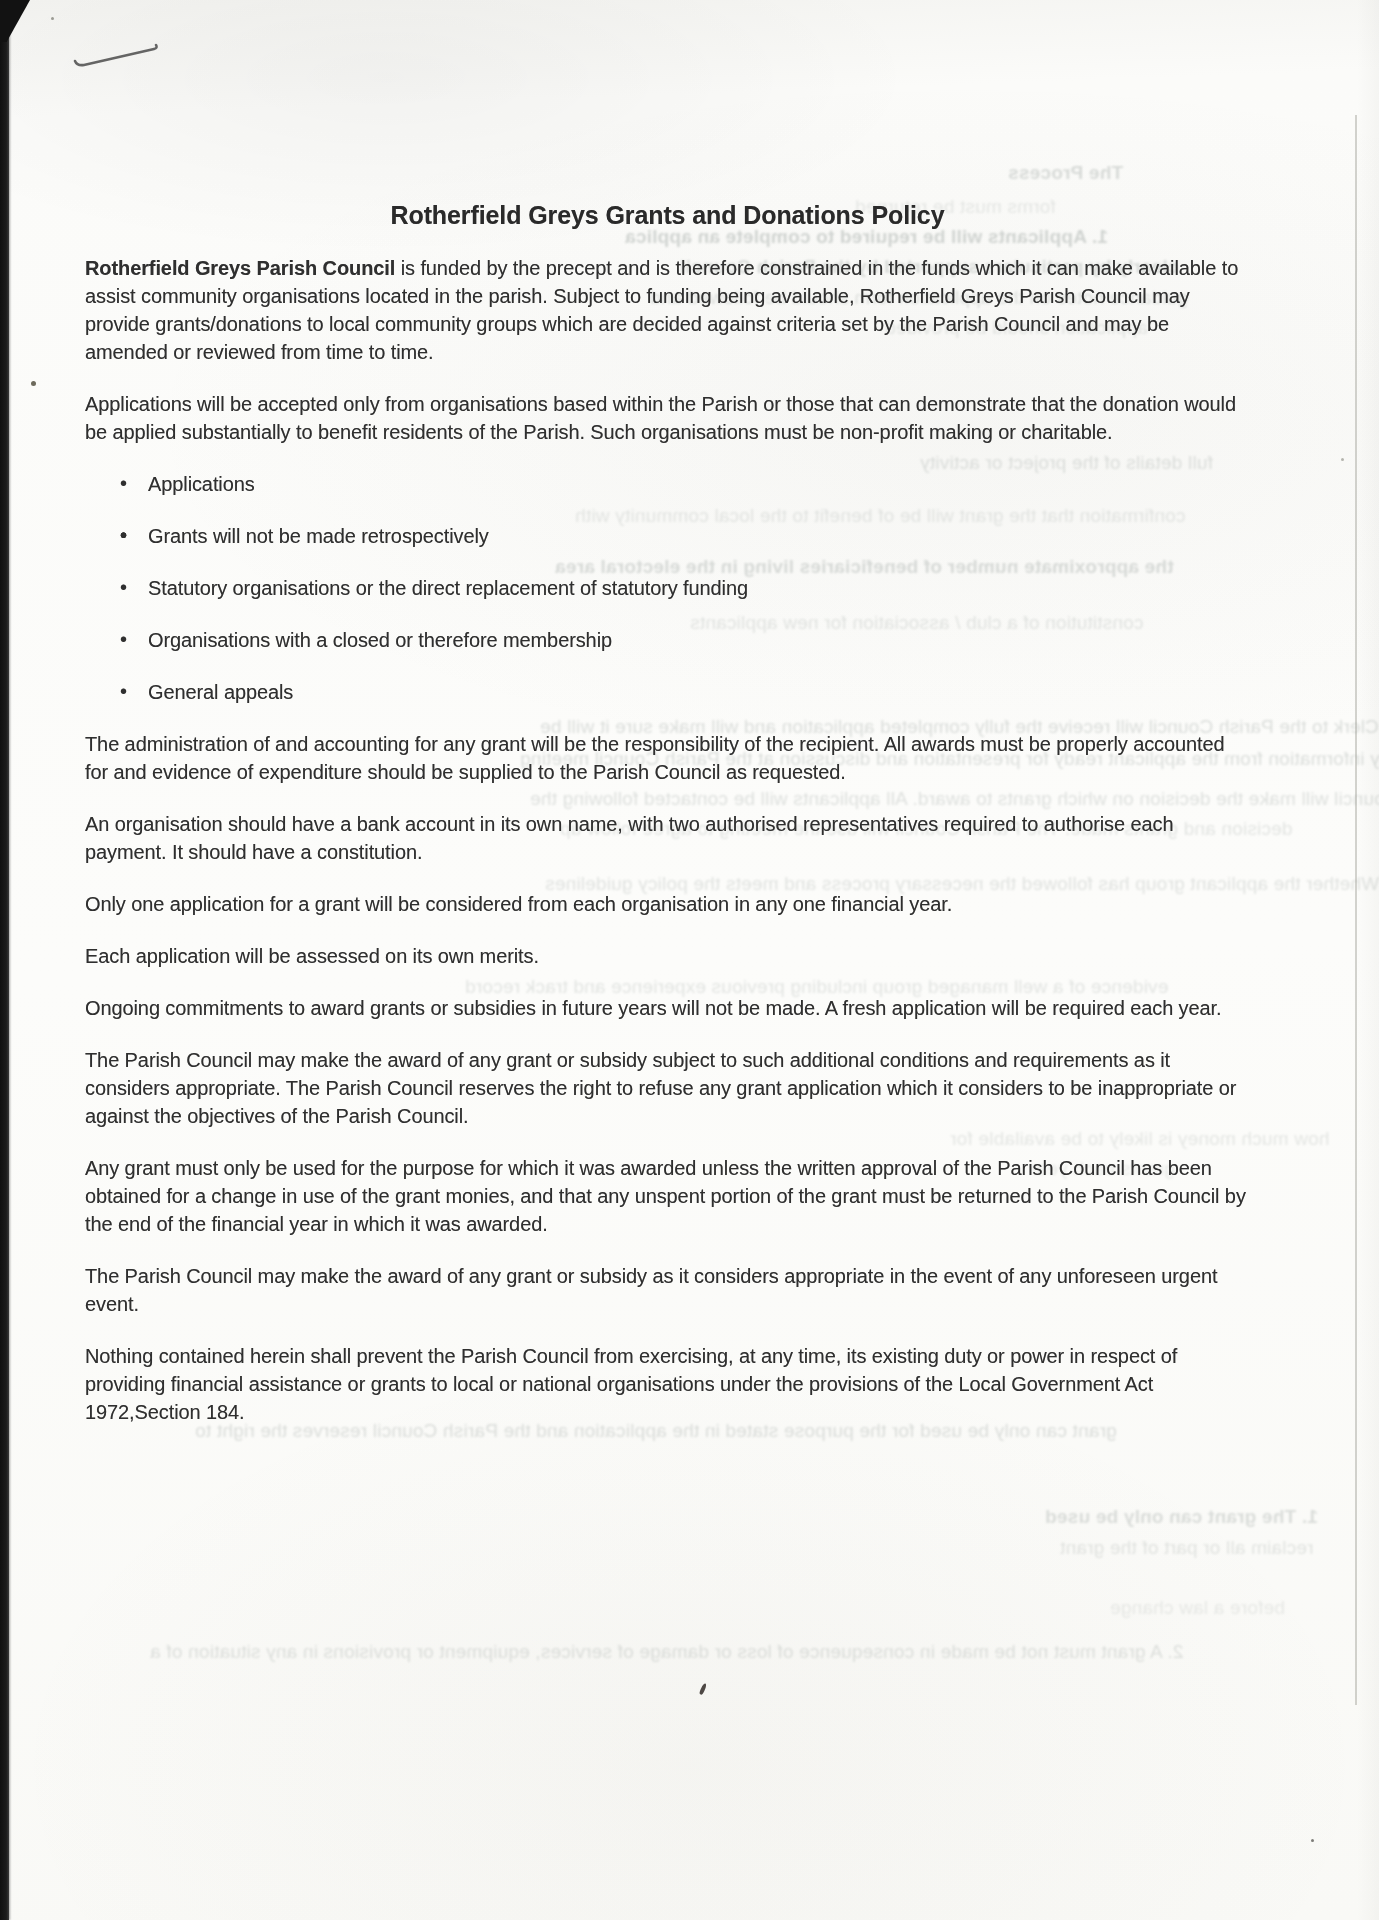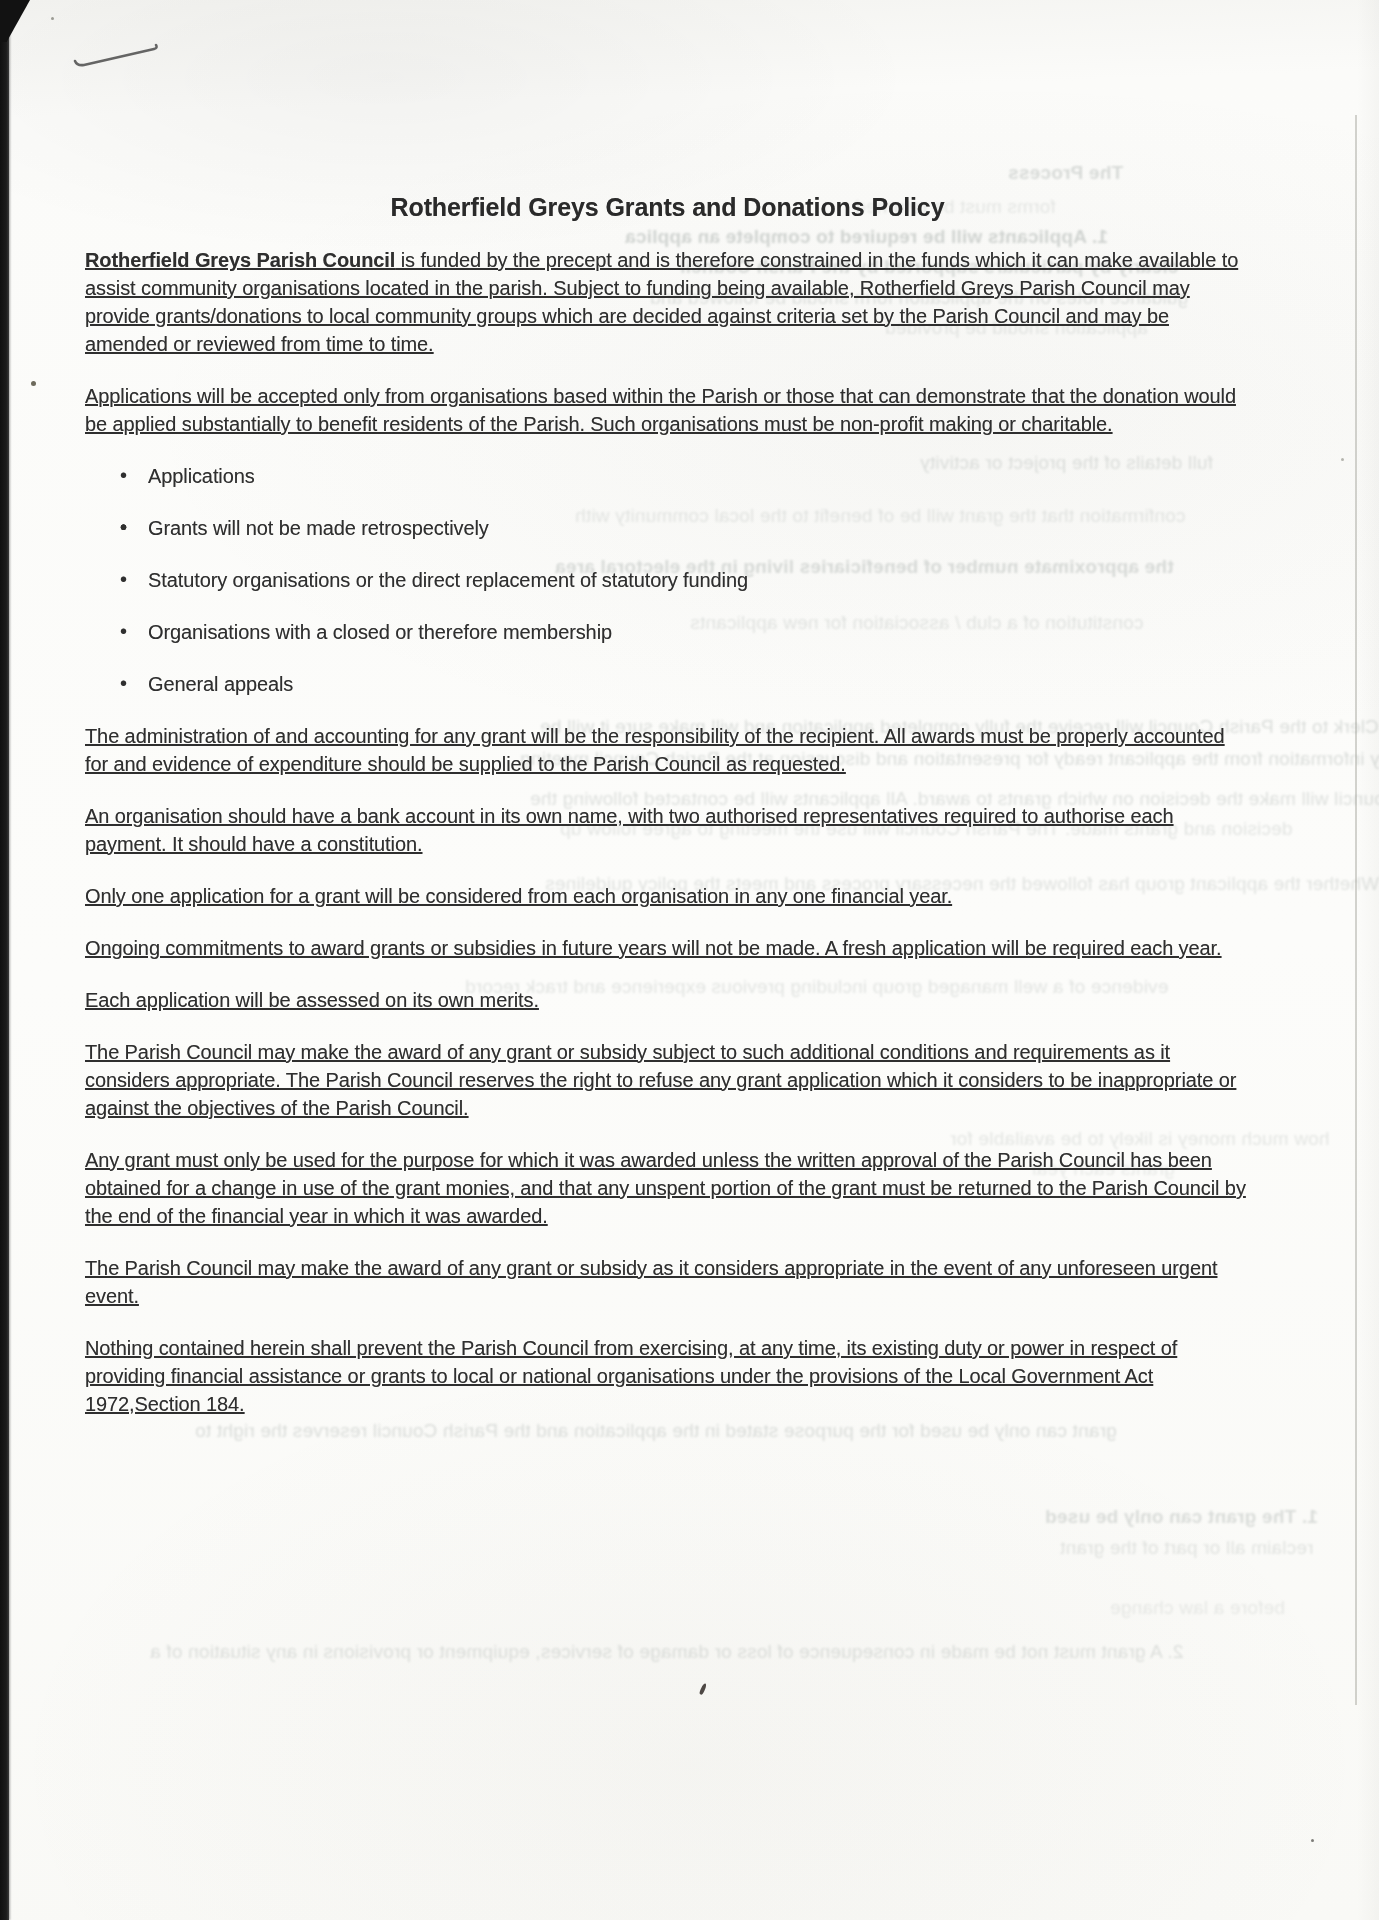--- a/index.html
+++ b/index.html
@@ -52,30 +52,30 @@
     position:absolute;
     transform:scaleX(-1);
     filter:blur(1.1px);
     color:#8f9894;
     font-size:19px;
     white-space:nowrap;
     letter-spacing:0.2px;
   }
   
   .content{
-    position:absolute;left:85px;top:192px;width:1165px;
+    position:absolute;left:85px;top:200px;width:1165px;
     font-size:20px;line-height:28px;color:#2f2f2f;
     letter-spacing:-0.1px;
     text-shadow:0 0 0.5px rgba(45,45,45,0.4);
   }
   .content h1{
     font-size:25px;line-height:30px;font-weight:700;
     text-align:center;margin:0 0 24px 0;color:#2a2a2a;
   }
-  .content p{margin:8px 0 24px 0;text-decoration:underline;}
+  .content p{margin:8px 0 24px 0;}
   .content p.hd{font-weight:700;margin-bottom:14px;}
   .content ul{list-style:none;margin:0 0 0 0;padding:0;}
   .content li{position:relative;padding-left:63px;margin-bottom:24px;}
   .content li .dot{position:absolute;left:35px;top:-1px;}
   .content strong{font-weight:700;}
 </style>
 </head>
 <body>
 
 <div class="page">
@@ -135,21 +135,21 @@
       <li><span class="dot">•</span></li>
       <li><span class="dot">•</span><span>Grants will not be made retrospectively</span></li>
       <li><span class="dot">•</span><span>Statutory organisations or the direct replacement of statutory funding</span></li>
       <li><span class="dot">•</span><span>Organisations with a closed or therefore membership</span></li>
       <li><span class="dot">•</span><span>General appeals</span></li>
     </ul>
 
     <p>The administration of and accounting for any grant will be the responsibility of the recipient. All awards must be properly accounted for and evidence of expenditure should be supplied to the Parish Council as requested.</p>
     <p>An organisation should have a bank account in its own name, with two authorised representatives required to authorise each payment. It should have a constitution.</p>
     <p>Only one application for a grant will be considered from each organisation in any one financial year.</p>
+    <p>Each application will be assessed on its own merits.</p>
     <p>Ongoing commitments to award grants or subsidies in future years will not be made. A fresh application will be required each year.</p>
-    <p>Each application will be assessed on its own merits.</p>
     <p>The Parish Council may make the award of any grant or subsidy subject to such additional conditions and requirements as it considers appropriate. The Parish Council reserves the right to refuse any grant application which it considers to be inappropriate or against the objectives of the Parish Council.</p>
     <p>Any grant must only be used for the purpose for which it was awarded unless the written approval of the Parish Council has been obtained for a change in use of the grant monies, and that any unspent portion of the grant must be returned to the Parish Council by the end of the financial year in which it was awarded.</p>
     <p>The Parish Council may make the award of any grant or subsidy as it considers appropriate in the event of any unforeseen urgent event.</p>
     <p>Nothing contained herein shall prevent the Parish Council from exercising, at any time, its existing duty or power in respect of providing financial assistance or grants to local or national organisations under the provisions of the Local Government Act 1972,Section 184.</p>
   </div>
 
 </div>
 
 </body></html>

